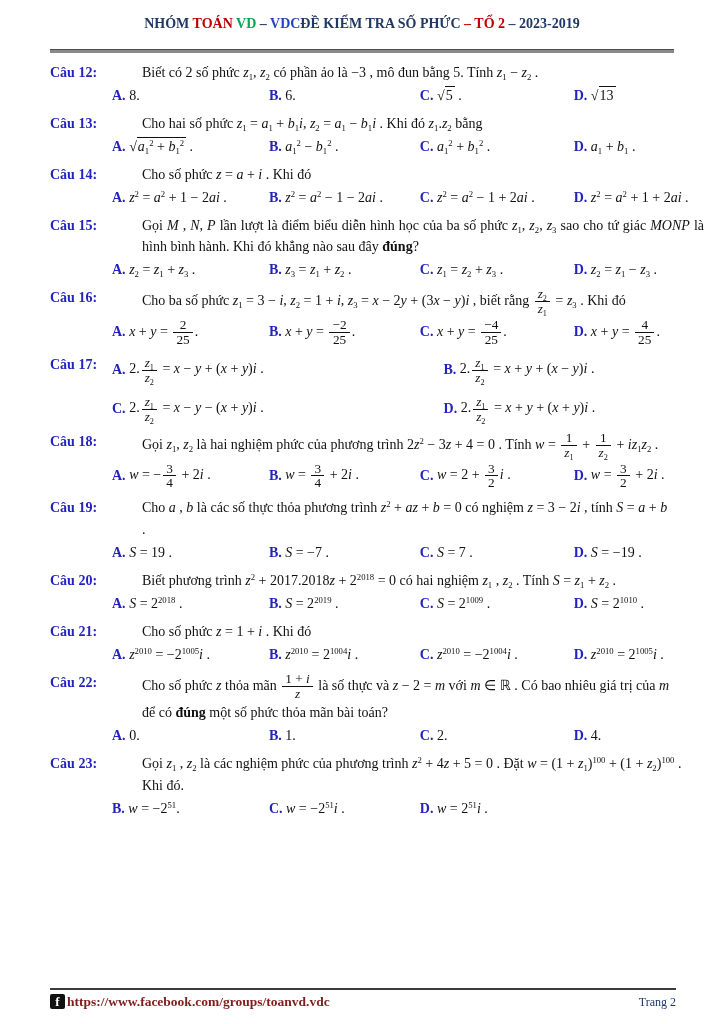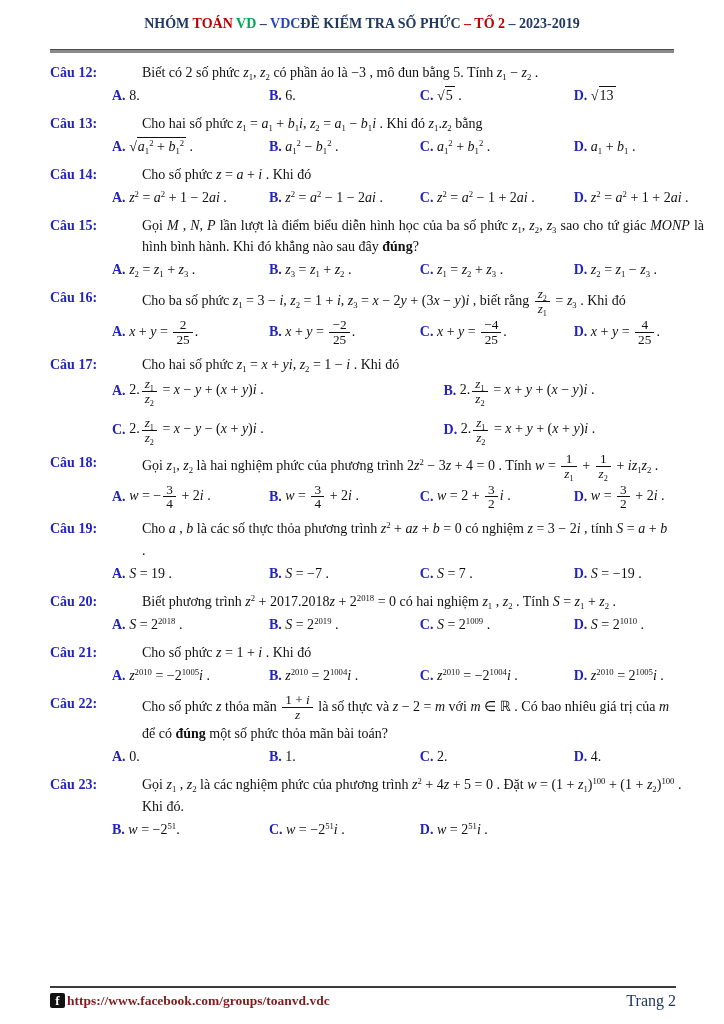--- a/index.html
+++ b/index.html
@@ -54,21 +54,21 @@
   }
   .ftr .rule{height:2px;background:#3c3c3c;margin-bottom:4px;}
   .ftr .row{display:flex;justify-content:space-between;align-items:center;font-size:13.5px;}
   .fb{
     display:inline-flex;align-items:center;justify-content:center;
     width:15px;height:15px;background:#111;color:#fff;
     font-family:"Liberation Serif",serif;font-weight:bold;font-size:13px;
     border-radius:2px;margin-right:2px;line-height:1;
   }
   .url{color:#7f1d1d;font-weight:bold;text-decoration:none;}
-  .pagenum{color:#1F3864;font-size:16px;}
+  .pagenum{color:#1F3864;font-size:12px;}
 </style>
 </head>
 <body>
 
 <div class="page">
 
   <div class="hdr">
     <div>
       <span class="navy">NHÓM </span><span class="red">TOÁN </span><span class="green">VD </span><span class="navy">– </span><span class="blue">VDC</span>
     </div>
@@ -140,21 +140,20 @@
             <div class="opt"><b class="ol">B.</b><span> <i>x</i> + <i>y</i> = <span class="fr"><span class="t">−2</span><span class="b">25</span></span>.</span></div>
             <div class="opt"><b class="ol">C.</b><span> <i>x</i> + <i>y</i> = <span class="fr"><span class="t">−4</span><span class="b">25</span></span>.</span></div>
             <div class="opt"><b class="ol">D.</b><span> <i>x</i> + <i>y</i> = <span class="fr"><span class="t">4</span><span class="b">25</span></span>.</span></div>
           </div>
     </div>
   </div>
 
   <div class="q">
     <div class="qlabel">Câu 17:</div>
     <div class="qbody">
-      <div class="qline">Cho hai số phức <i>z</i><sub>1</sub> = <i>x</i> + <i>yi</i>, <i>z</i><sub>2</sub> = 1 − <i>i</i> . Khi đó</div>
           <div class="optrow cols2">
             <div class="opt"><b class="ol">A.</b><span> 2.<span class="fr"><span class="t"><i>z</i><sub>1</sub></span><span class="b"><i>z</i><sub>2</sub></span></span> = <i>x</i> − <i>y</i> + (<i>x</i> + <i>y</i>)<i>i</i> .</span></div>
             <div class="opt"><b class="ol">B.</b><span> 2.<span class="fr"><span class="t"><i>z</i><sub>1</sub></span><span class="b"><i>z</i><sub>2</sub></span></span> = <i>x</i> + <i>y</i> + (<i>x</i> − <i>y</i>)<i>i</i> .</span></div>
             <div class="opt"><b class="ol">C.</b><span> 2.<span class="fr"><span class="t"><i>z</i><sub>1</sub></span><span class="b"><i>z</i><sub>2</sub></span></span> = <i>x</i> − <i>y</i> − (<i>x</i> + <i>y</i>)<i>i</i> .</span></div>
             <div class="opt"><b class="ol">D.</b><span> 2.<span class="fr"><span class="t"><i>z</i><sub>1</sub></span><span class="b"><i>z</i><sub>2</sub></span></span> = <i>x</i> + <i>y</i> + (<i>x</i> + <i>y</i>)<i>i</i> .</span></div>
           </div>
     </div>
   </div>
 
   <div class="q">

